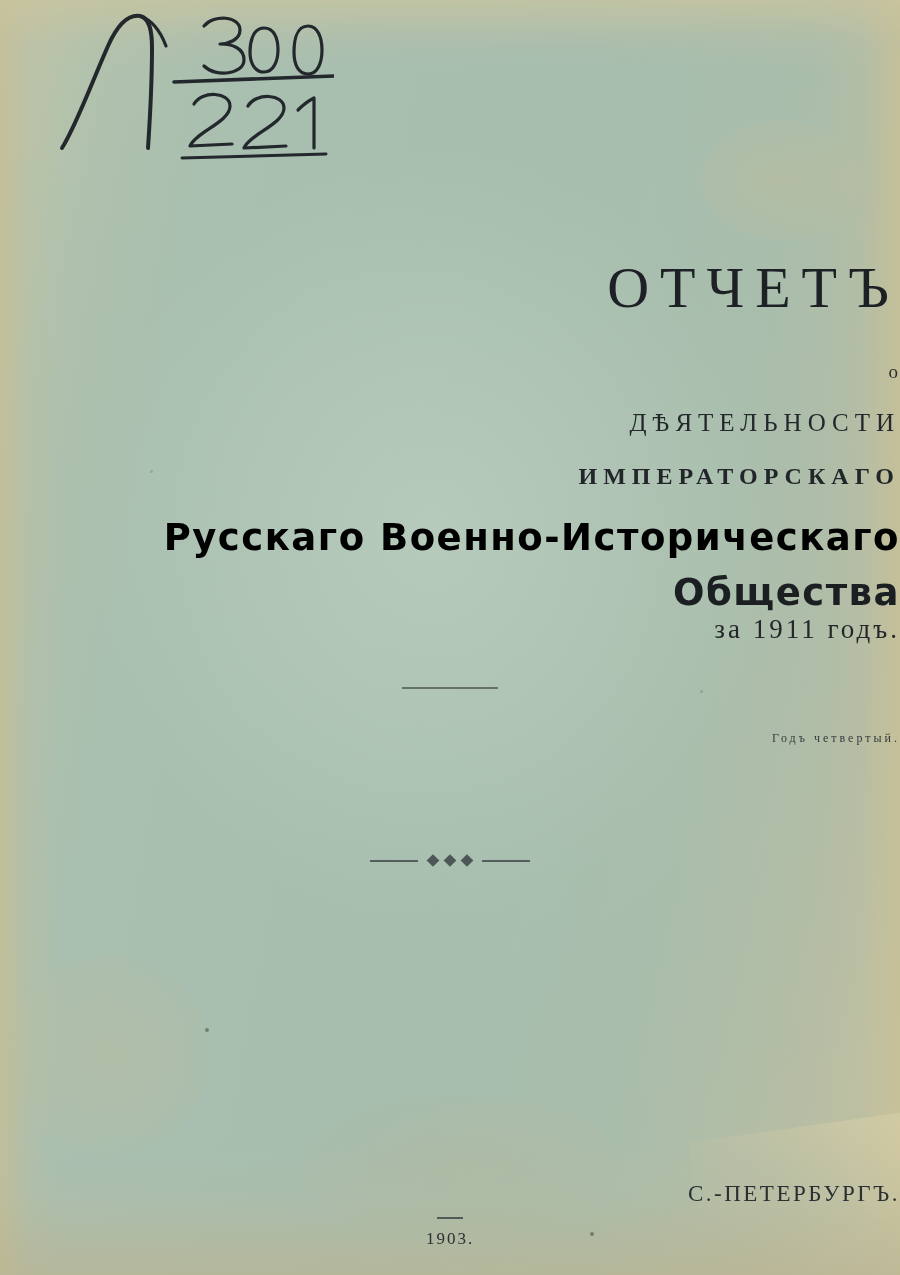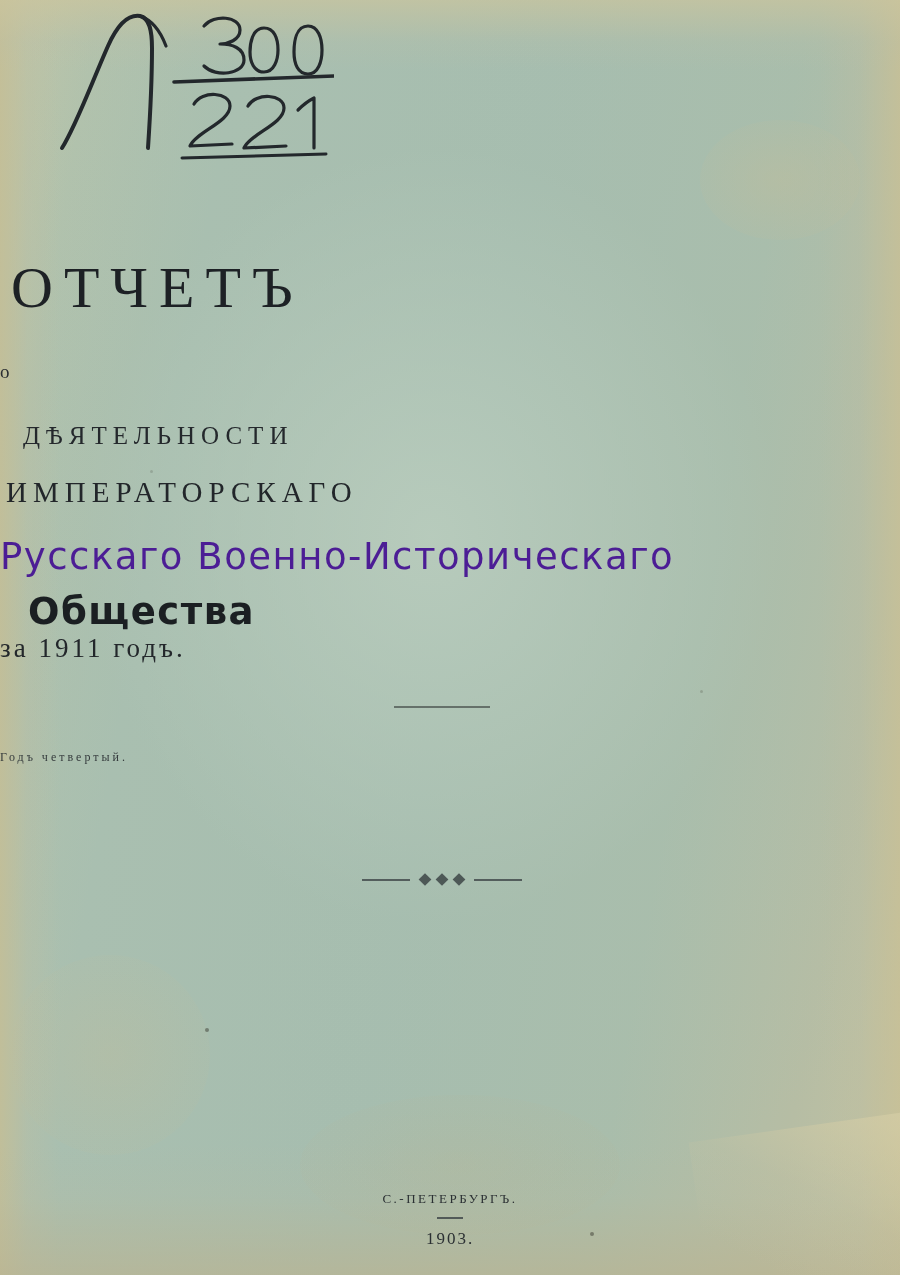--- a/index.html
+++ b/index.html
@@ -68,63 +68,64 @@
     width: 280px;
     height: 160px;
     color: #2a2f33;
   }
   .shelfmark svg { display: block; }
 
   
   .titleblock {
     position: absolute;
     left: 0;
-    right: 16px;
+    right: 0;
     top: 258px;
-    text-align: left;
+    text-align: right;
     color: #22262a;
   }
 
   .t-main {
     font-family: "Liberation Serif", serif;
     font-size: 58px;
     letter-spacing: 11px;
     font-weight: 400;
     line-height: 1.05;
     text-indent: 11px;
     color: #1d2125;
   }
   .t-o {
     margin-top: 42px;
     font-size: 19px;
     letter-spacing: 2px;
     color: #2a2e32;
   }
   .t-sub1 {
-    margin-top: 39px;
+    margin-top: 26px;
     font-size: 25px;
     letter-spacing: 6px;
     text-indent: 6px;
     color: #24282c;
     padding-left: 17px;
   }
   .t-sub2 {
     margin-top: 26px;
-    font-size: 29px;
+    font-size: 24px;
     letter-spacing: 6px;
     text-indent: 6px;
     color: #22262a;
+    font-weight: bold;
   }
   .t-soc1 {
     margin-top: 26px;
     font-family: "DejaVu Sans", sans-serif;
     font-size: 37px;
-    font-weight: 400;
+    font-weight: 700;
     letter-spacing: 1.5px;
-    color: #4c1d95;
+    color: #000000;
   }
   .t-soc2 {
     margin-top: 12px;
     font-family: "DejaVu Sans", sans-serif;
     font-size: 37px;
     font-weight: 700;
     letter-spacing: 1.5px;
     color: #1b1f22;
     margin-left: 28px;
   }
@@ -178,22 +179,23 @@
 
   
   .imprint {
     position: absolute;
     left: 0; right: 0;
     bottom: 26px;
     text-align: center;
     color: #2b3033;
   }
   .imp-city {
-    font-size: 13px;
+    font-size: 23px;
     letter-spacing: 2.5px;
+    text-align: right;
   }
   .imp-rule {
     width: 26px; height: 2px;
     margin: 10px auto;
     background: #3b4245;
     opacity: 0.8;
   }
   .imp-year {
     font-size: 17px;
     letter-spacing: 2px;

